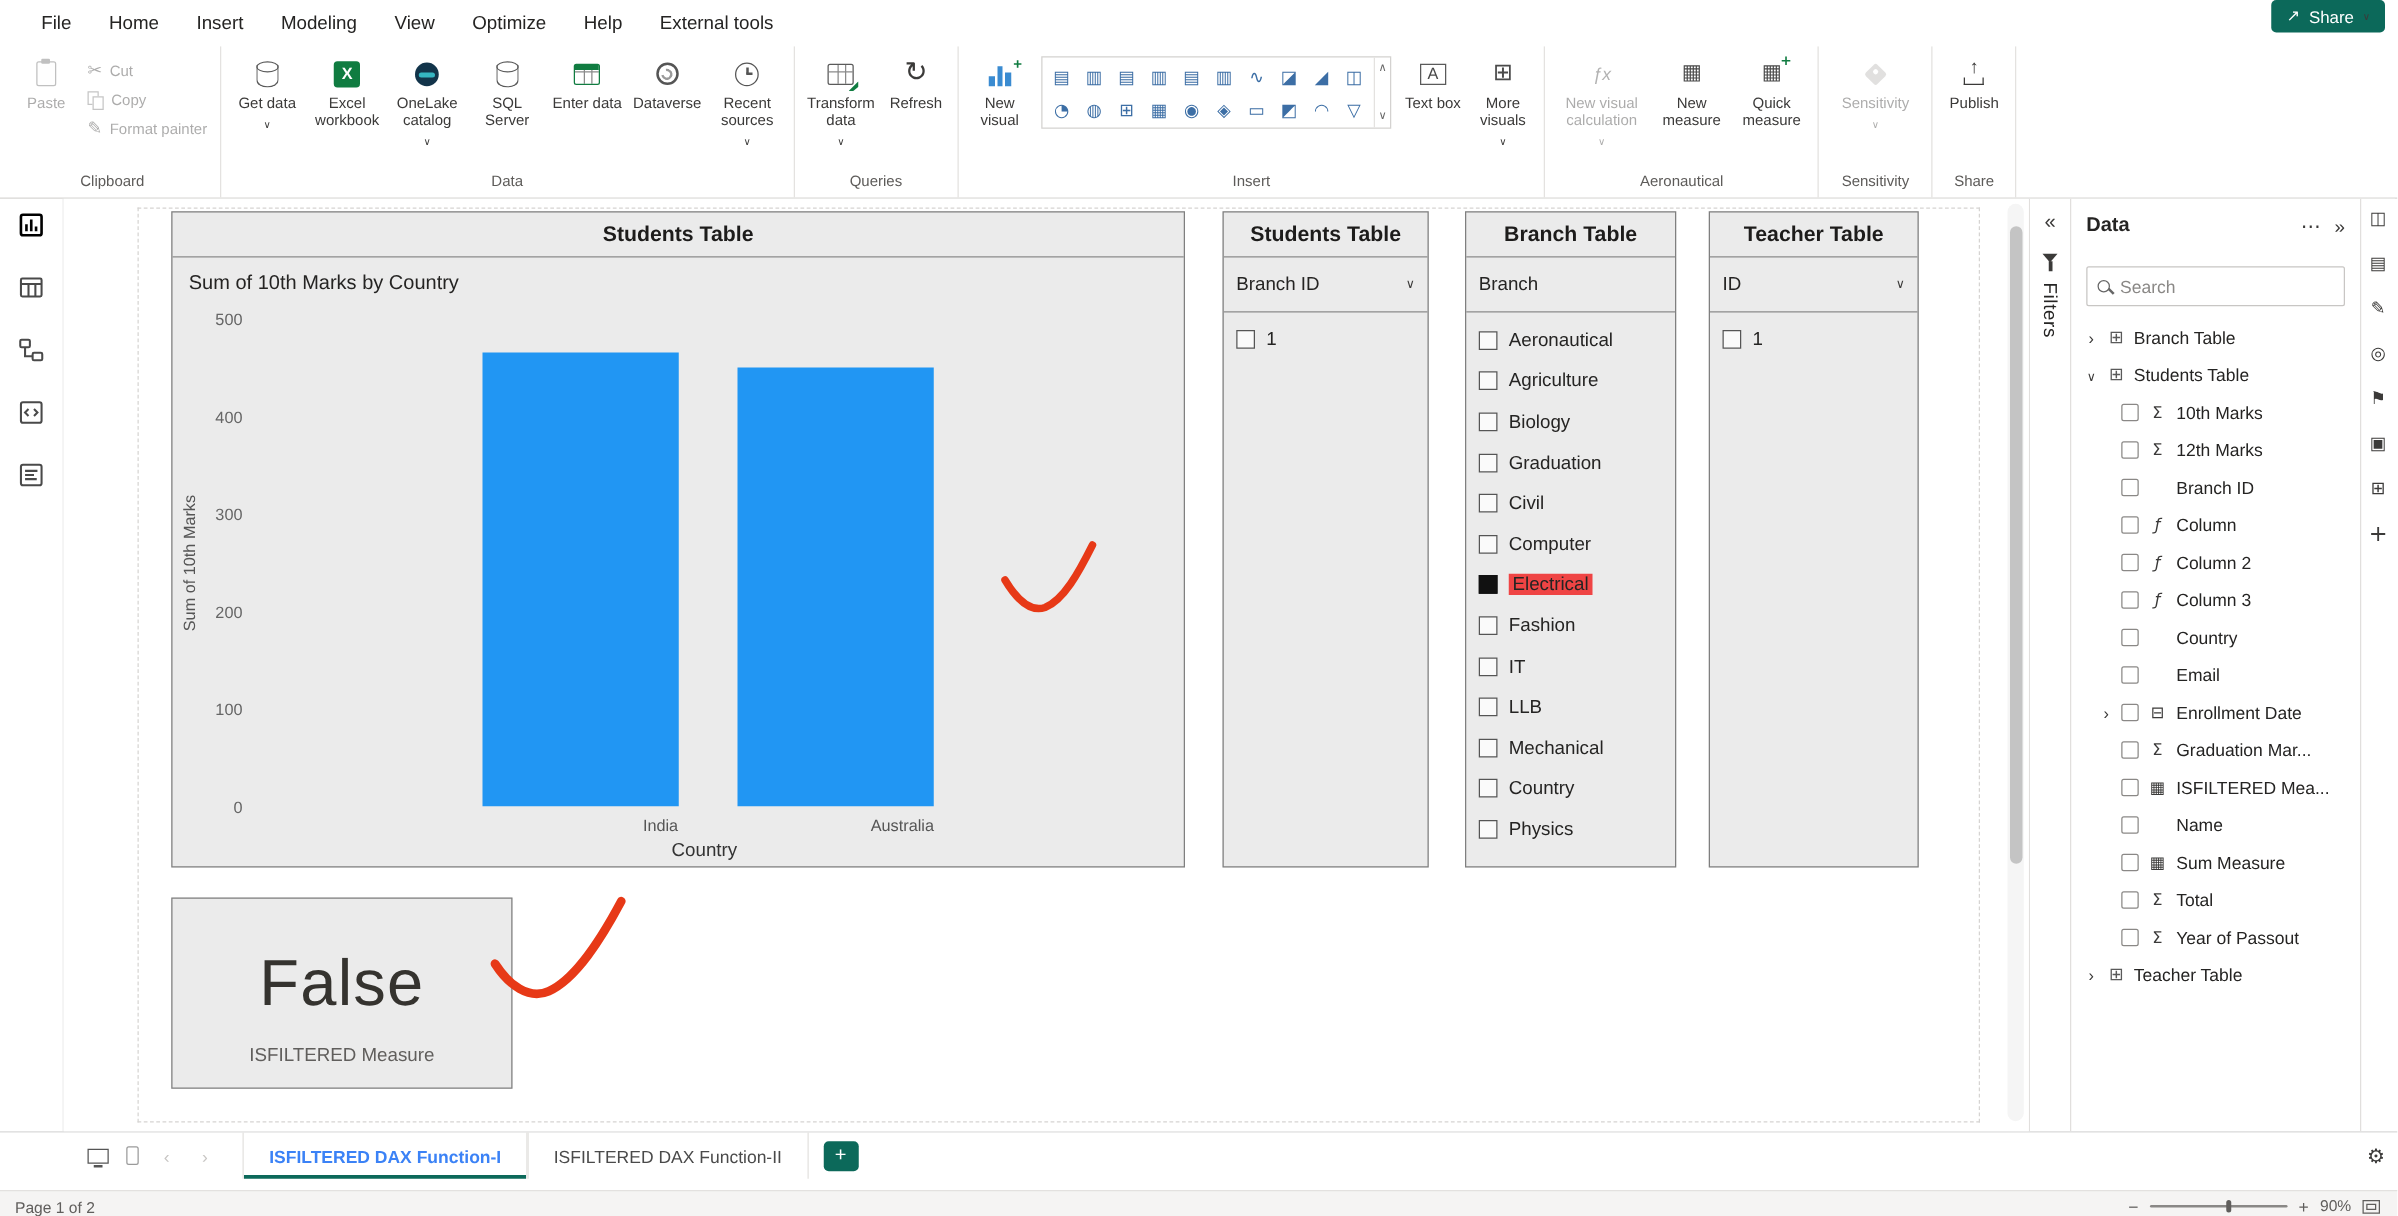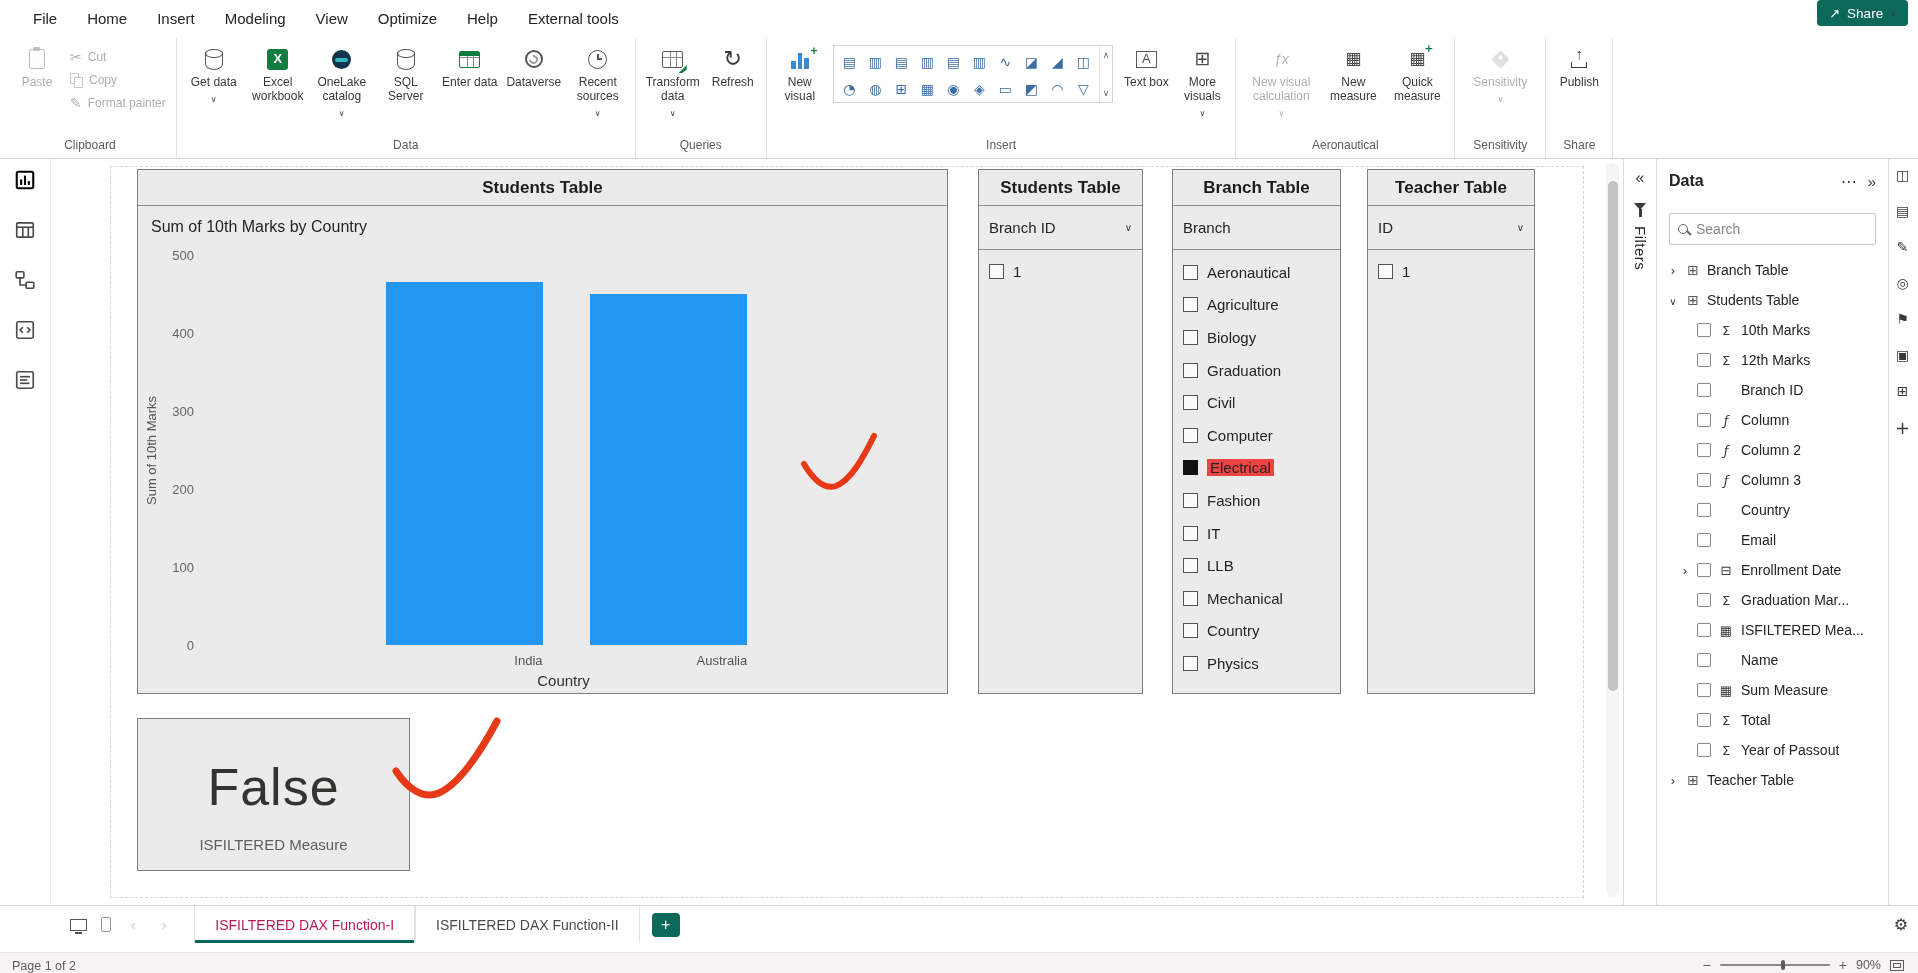--- a/index.html
+++ b/index.html
@@ -205,21 +205,21 @@
   
   .pages-bar{height:47px;border-top:1px solid #d9d9d9;display:flex;align-items:flex-start;background:#fff}
   .pages-row{height:37px;display:flex;align-items:center;width:100%}
   .dev-icons{display:flex;align-items:center;gap:14px;padding:0 14px 0 70px}
   .ic-monitor{width:17px;height:12px;border:1.6px solid #555;position:relative}
   .ic-monitor::after{content:"";position:absolute;left:4px;right:4px;bottom:-4px;height:2px;background:#555}
   .ic-phone{width:10px;height:15px;border:1.6px solid #9a9a9a;border-radius:2px}
   .pg-nav{font-size:14px;color:#c8c6c4;padding:0 6px}
   .tabs{display:flex;height:100%;margin-left:8px}
   .tab{display:flex;align-items:center;padding:0 20px;font-size:14px;color:#4a4a4a;border-left:1px solid #e4e2e0;border-right:1px solid #e4e2e0;height:100%}
-  .tab.active{font-weight:400;color:#be185d;box-shadow:inset 0 -3px 0 #0c695a}
+  .tab.active{font-weight:700;color:#3b82f6;box-shadow:inset 0 -3px 0 #0c695a}
   .new-page-btn{margin-left:12px;width:28px;height:24px;border-radius:4px;background:#0c695a;color:#fff;font-size:16px;display:flex;align-items:center;justify-content:center}
   .gear{margin-left:auto;margin-right:10px;font-size:16px;color:#3b3a39;font-family:"DejaVu Sans",sans-serif}
 
   
   .status-bar{height:21px;background:#f5f4f3;border-top:1px solid #e3e1df;display:flex;align-items:flex-end;font-size:12.5px;color:#605e5c;padding:0 14px 0 12px}
   .zoom{display:flex;align-items:center;gap:9px;margin-left:auto}
   .zoom .pm{font-size:14px;color:#605e5c}
   .z-track{width:110px;height:2px;background:#8a8886;position:relative;border-radius:1px}
   .z-thumb{position:absolute;left:56%;top:-4px;width:4px;height:10px;background:#605e5c;border-radius:2px}
   .fit{width:14px;height:11px;border:1.5px solid #605e5c;position:relative}

